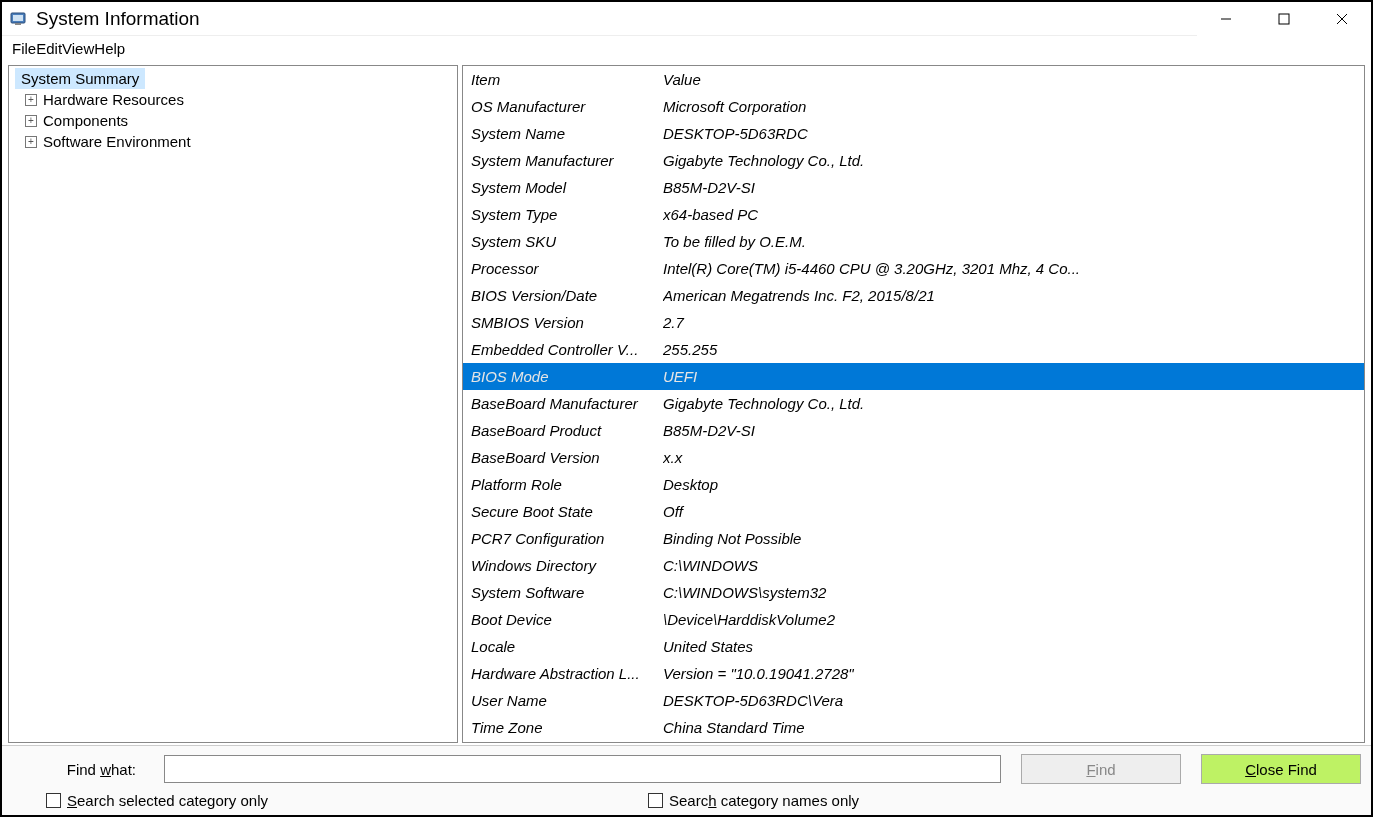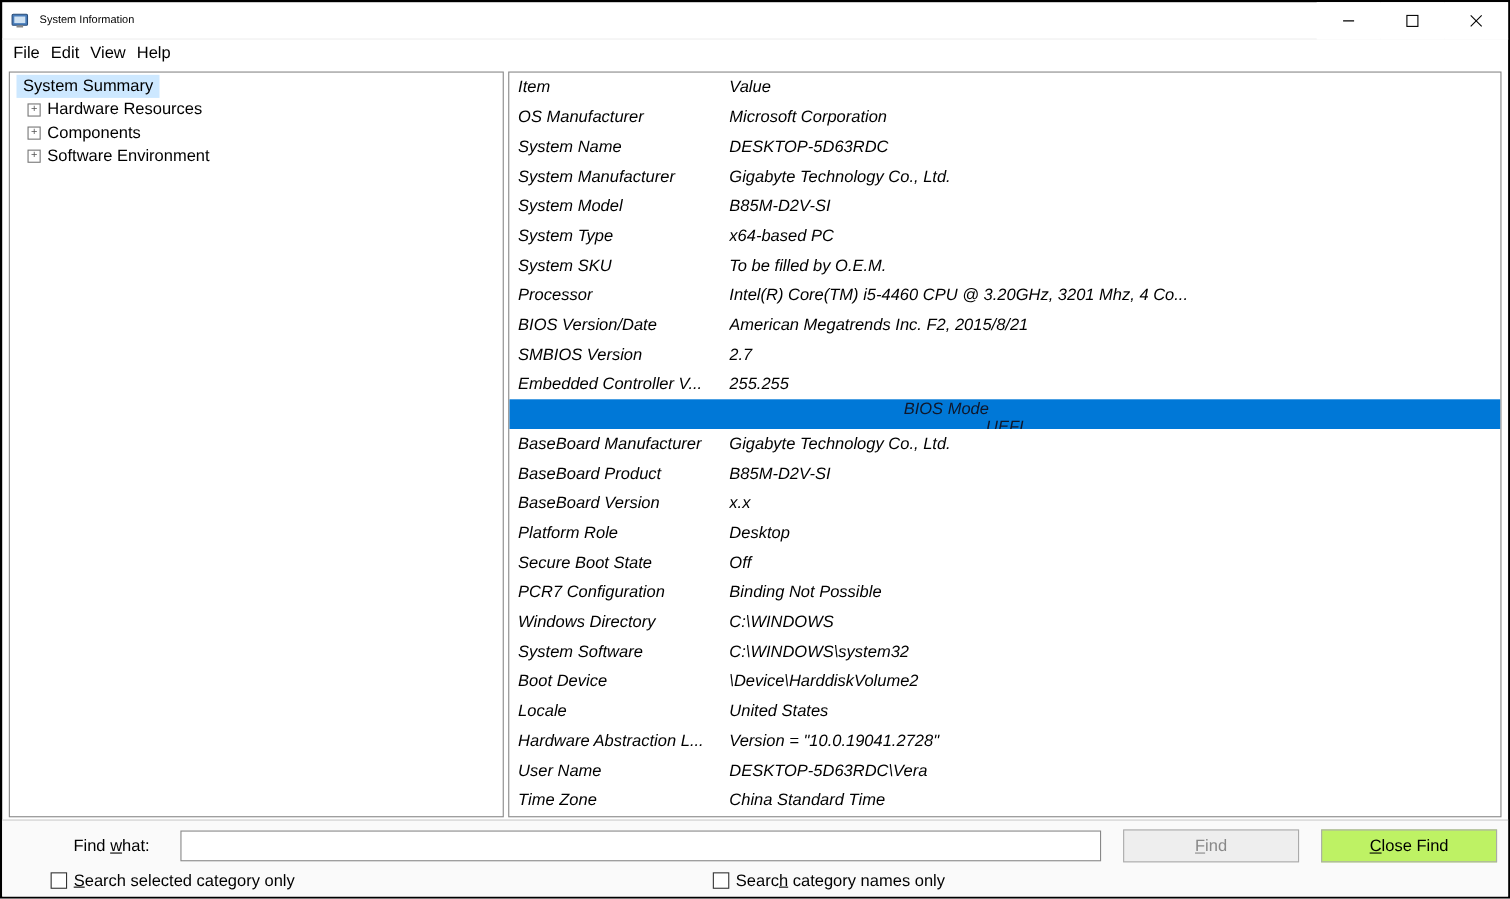--- a/index.html
+++ b/index.html
@@ -25,35 +25,34 @@
     height: 34px;
     padding: 0 0 0 8px;
     border-bottom: 1px solid #eee;
   }
   .titlebar .app-icon {
     width: 18px; height: 18px;
     margin-right: 8px;
   }
   .titlebar .title {
     flex: 1;
-    font-size: 10px;
+    font-size: 19px;
   }
   .win-controls { display: flex; }
   .win-btn {
     width: 58px; height: 34px;
     display: flex; align-items: center; justify-content: center;
     font-family: "Segoe UI Symbol", sans-serif;
     font-size: 12px;
     background: #fff;
   }
   .win-btn svg { display:block; }
   
   .menubar {
     display: flex;
-    gap: 10px;
     padding: 4px 10px;
     font-size: 15px;
   }
   .menubar span { text-decoration: none; }
   .mnemonic { text-decoration: underline; }
   
   .content {
     flex: 1;
     display: flex;
     padding: 4px 6px 2px 6px;
@@ -114,22 +113,21 @@
     text-overflow: ellipsis;
   }
   .col-value {
     flex: 1;
     overflow: hidden;
     text-overflow: ellipsis;
   }
   .row.header { font-weight: 400; }
   .row.selected {
     background: #0078d7;
-    color: #0f172a;
-    flex-direction: column;
+    color: #e5e5e5;
   }
   
   .table-wrap::-webkit-scrollbar { width: 18px; }
   .table-wrap::-webkit-scrollbar-track { background: #f0f0f0; }
   .table-wrap::-webkit-scrollbar-thumb { background: #c2c2c2; }
   .table-wrap::-webkit-scrollbar-button {
     height: 18px; background:#f0f0f0;
   }
   
   .find-panel {

